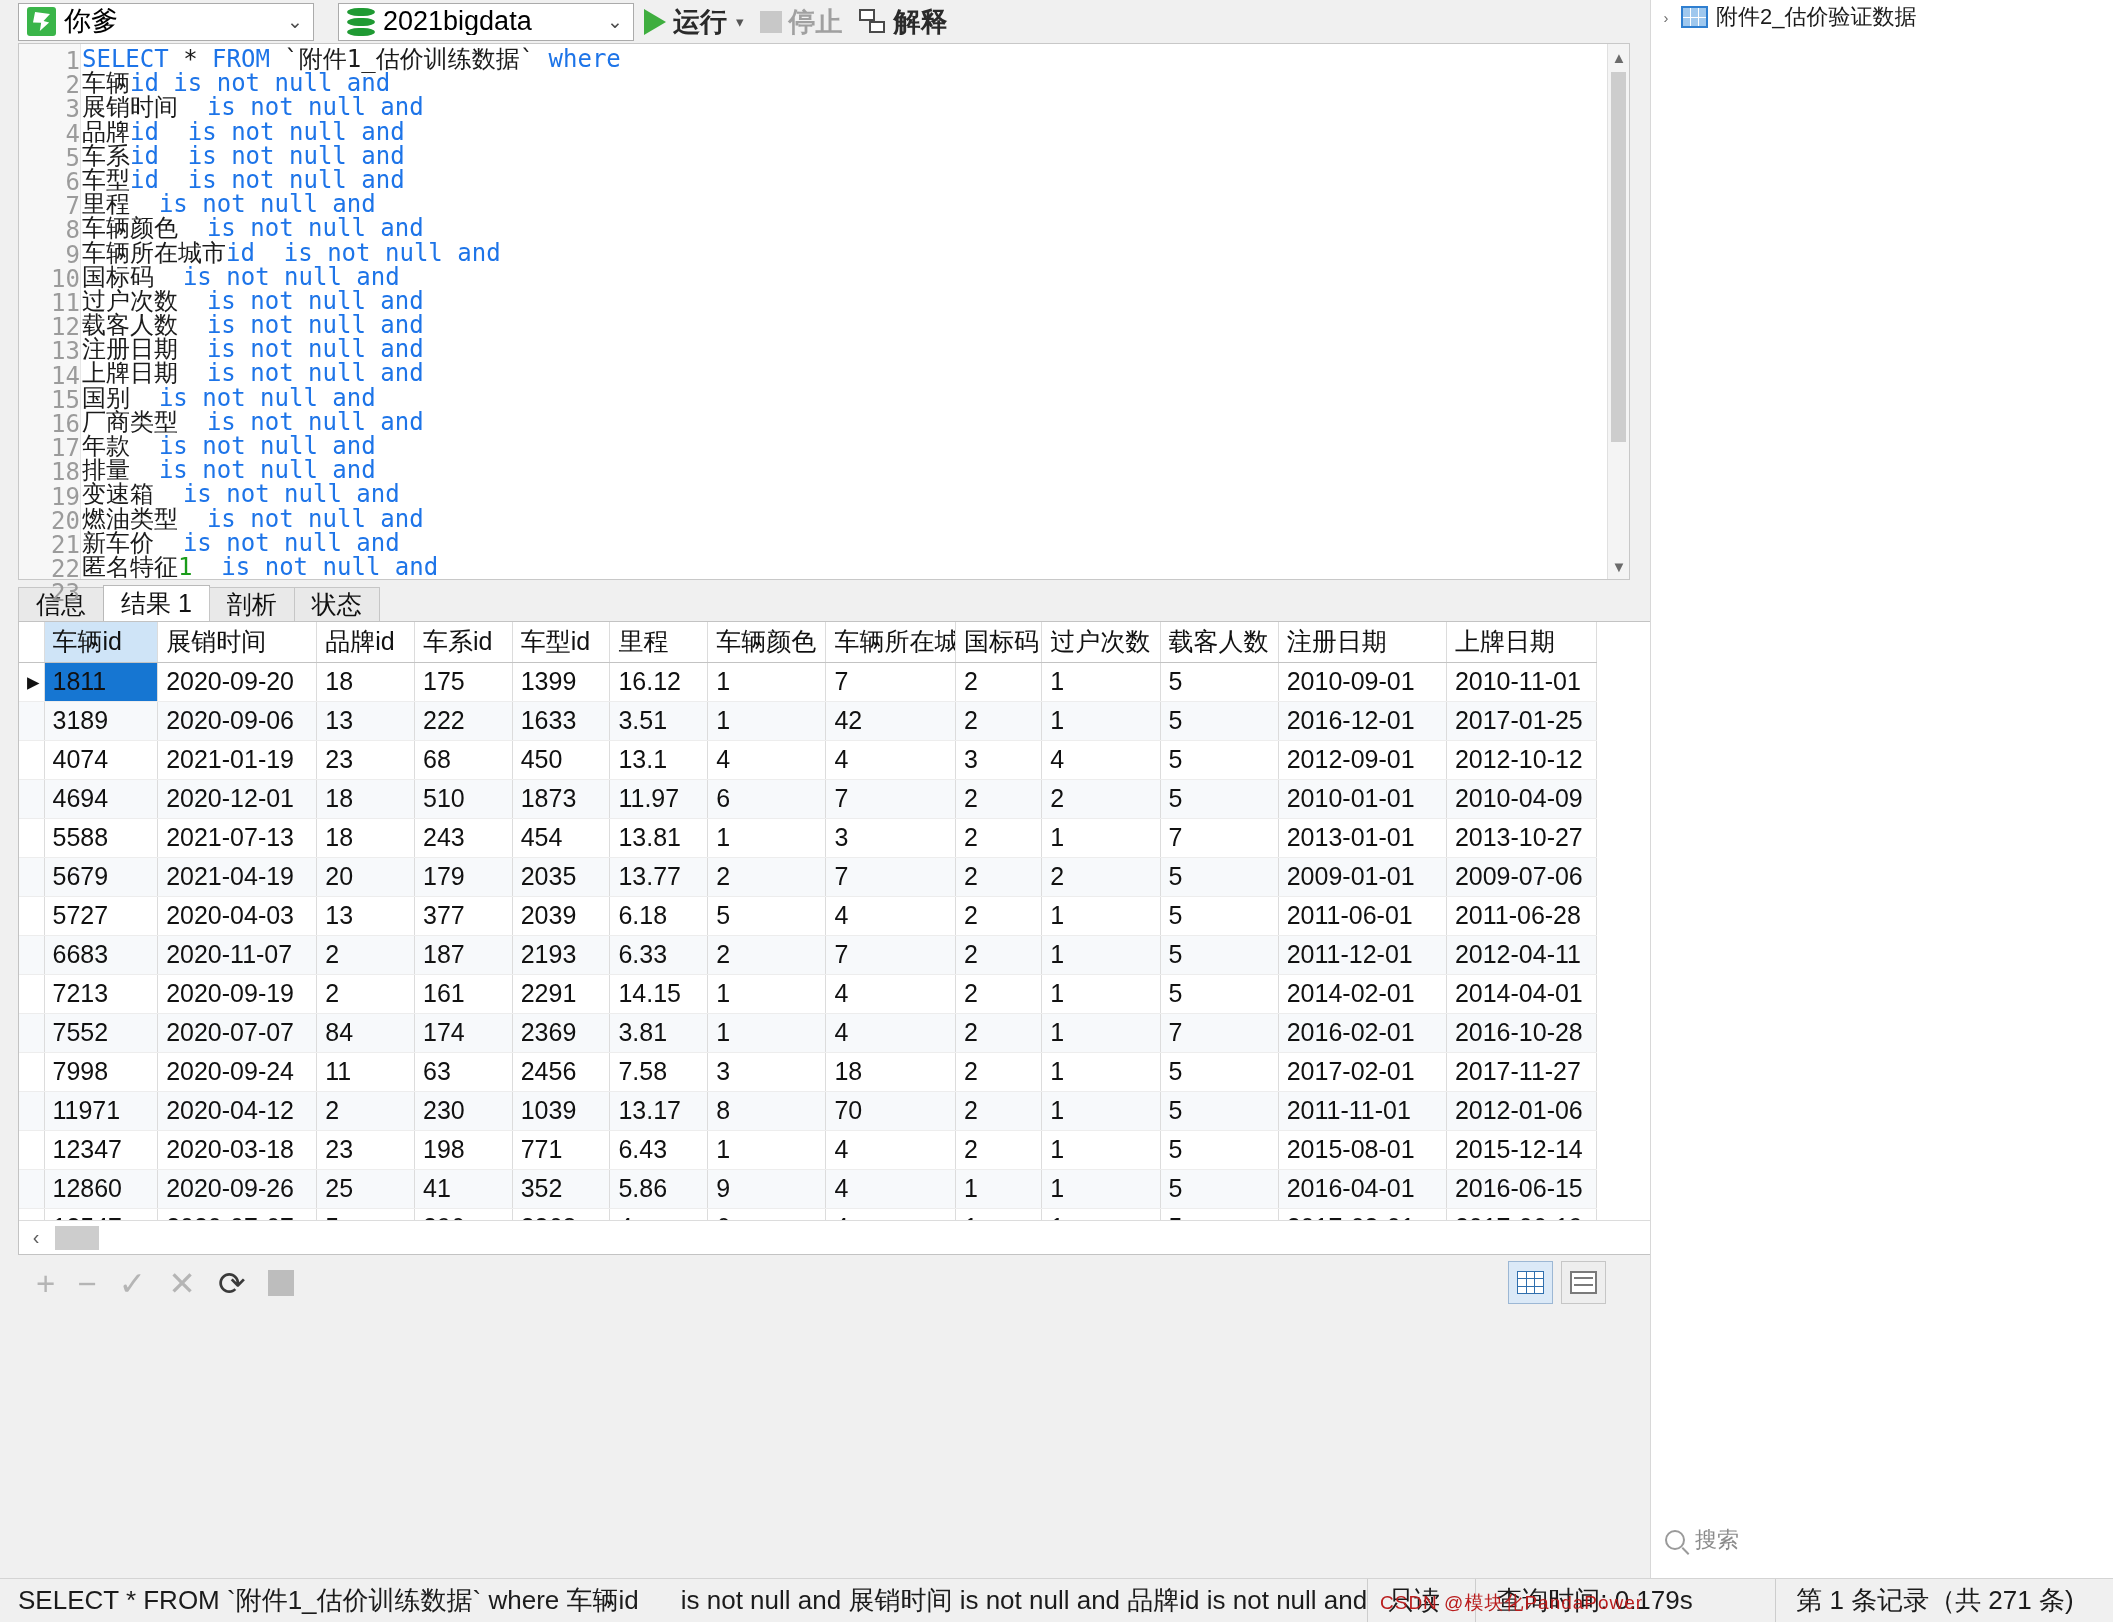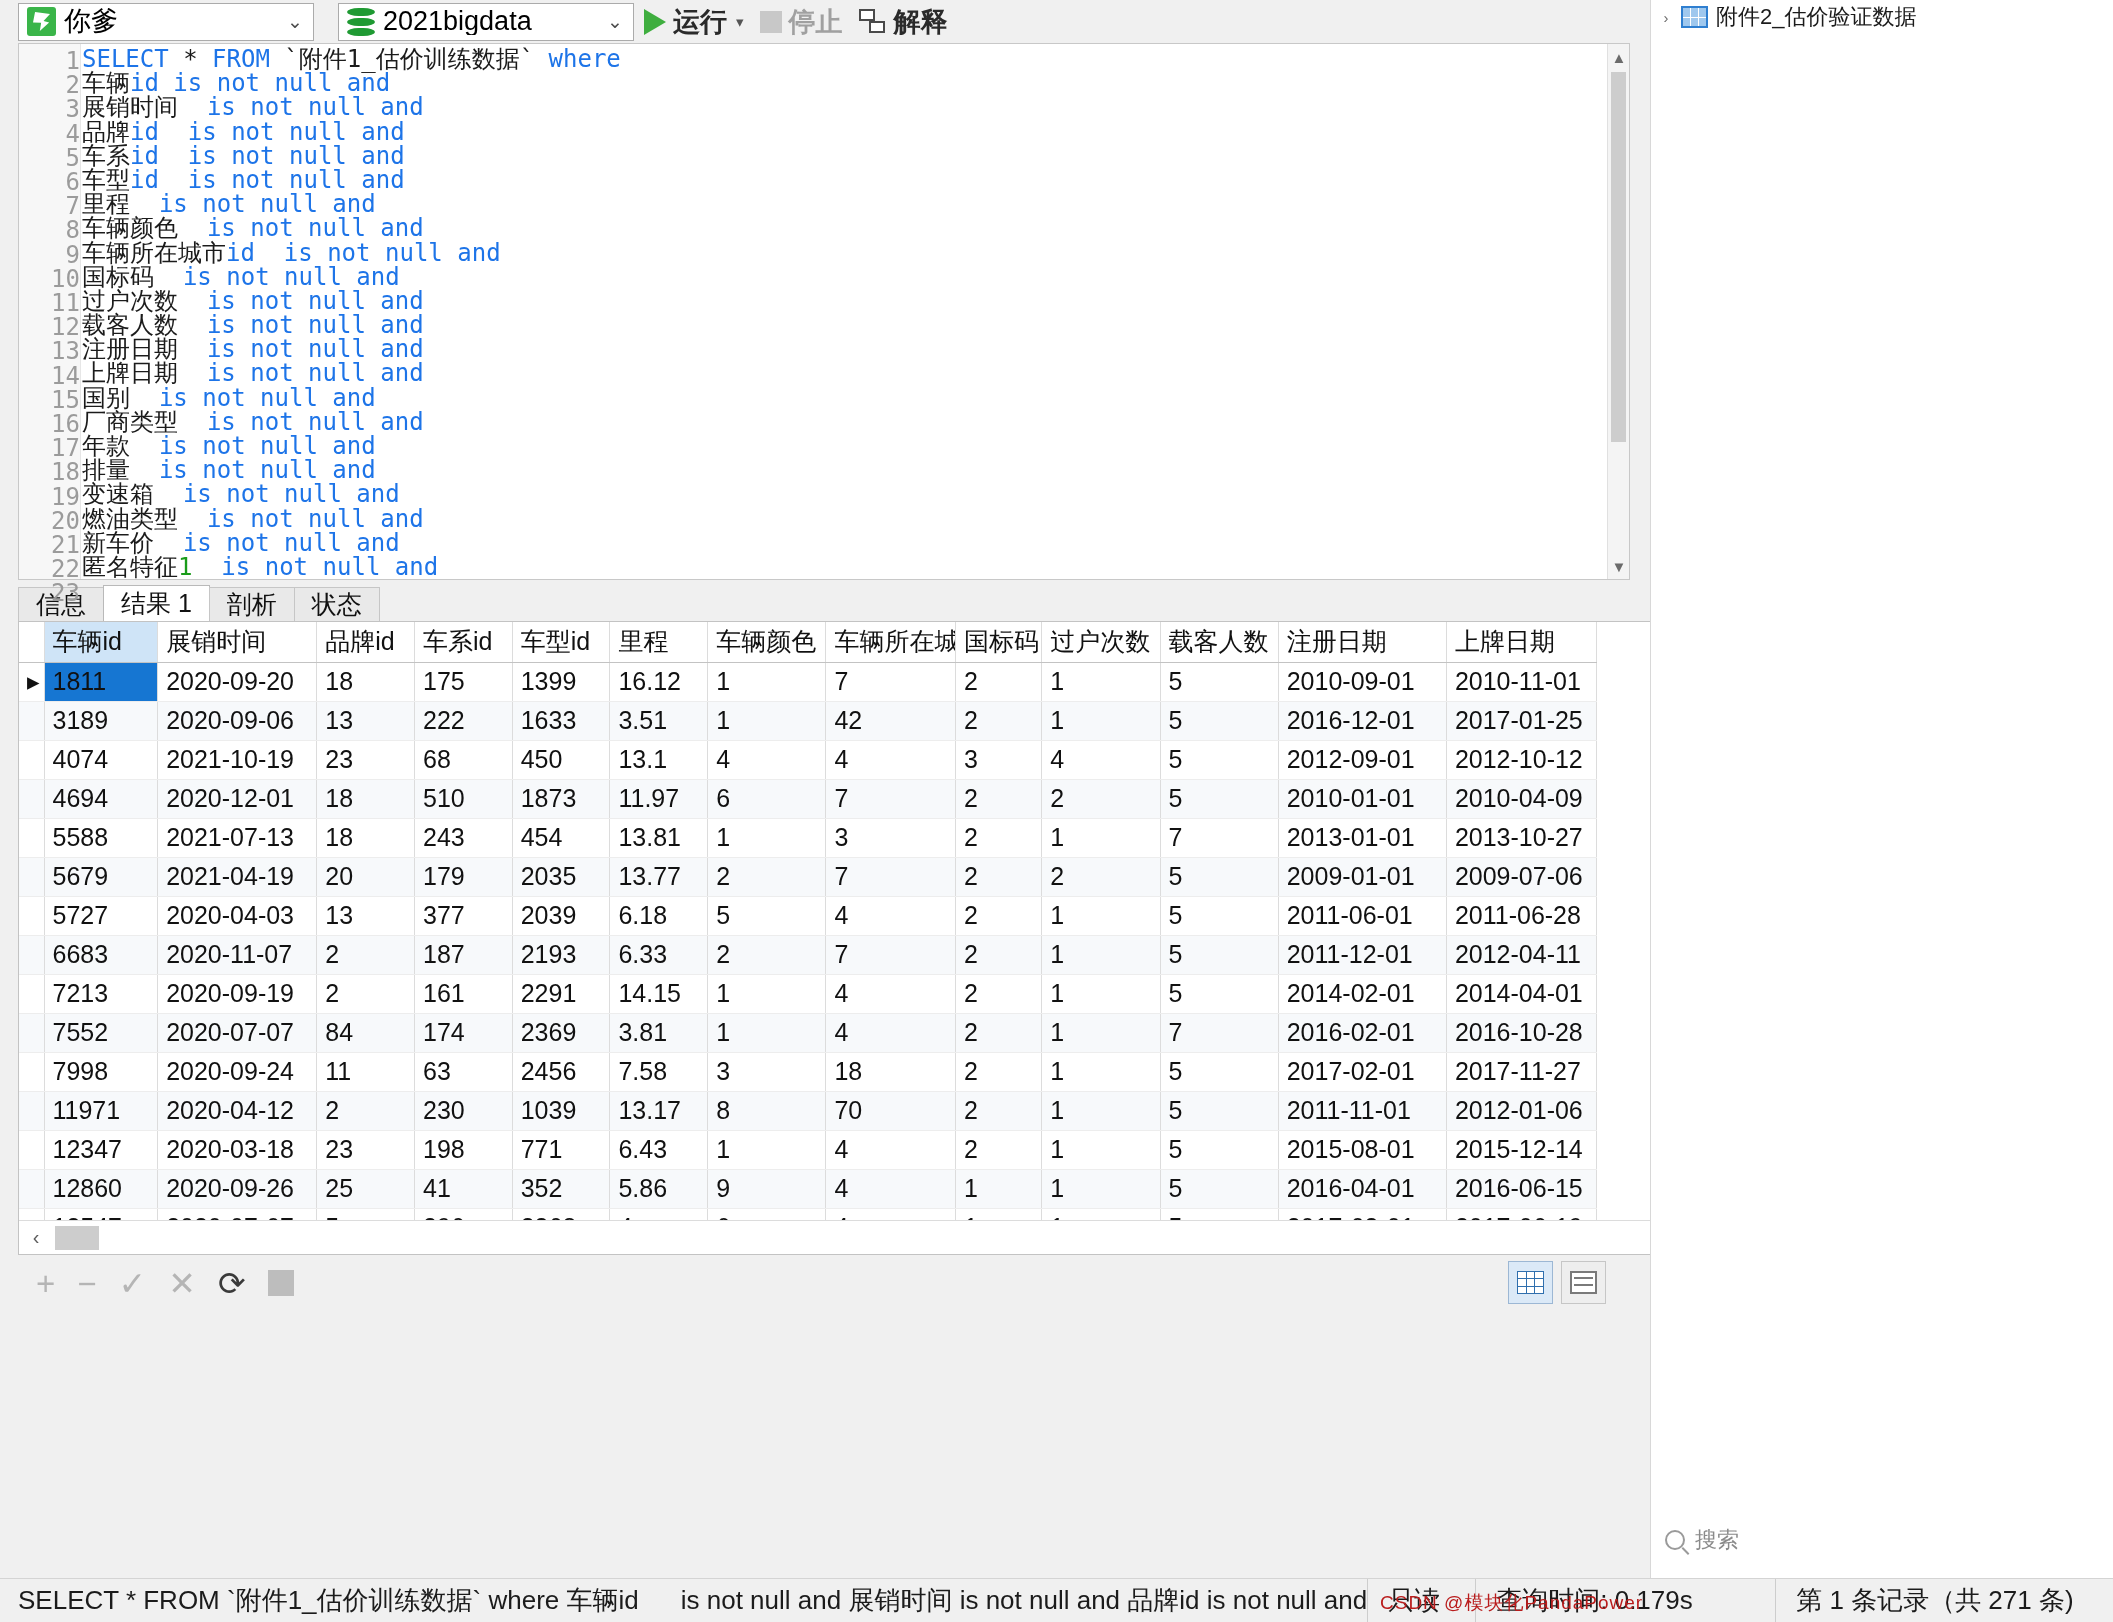--- a/index.html
+++ b/index.html
@@ -286,21 +286,21 @@
               <td>42</td>
               <td>2</td>
               <td>1</td>
               <td>5</td>
               <td>2016-12-01</td>
               <td>2017-01-25</td>
             </tr>
             <tr>
               <td class="rowmark"></td>
               <td>4074</td>
-              <td>2021-10-19</td>
+              <td>2021-01-19</td>
               <td>23</td>
               <td>68</td>
               <td>450</td>
               <td>13.1</td>
               <td>4</td>
               <td>4</td>
               <td>3</td>
               <td>4</td>
               <td>5</td>
               <td>2012-09-01</td>

